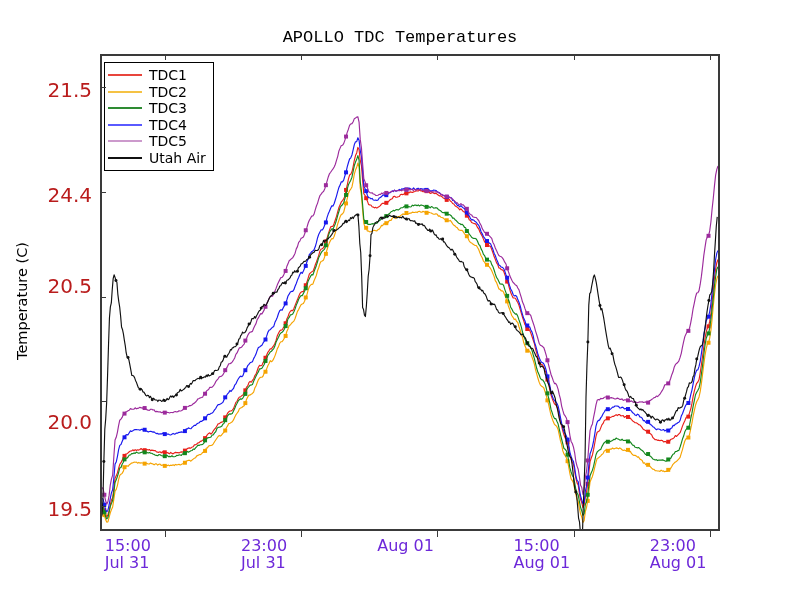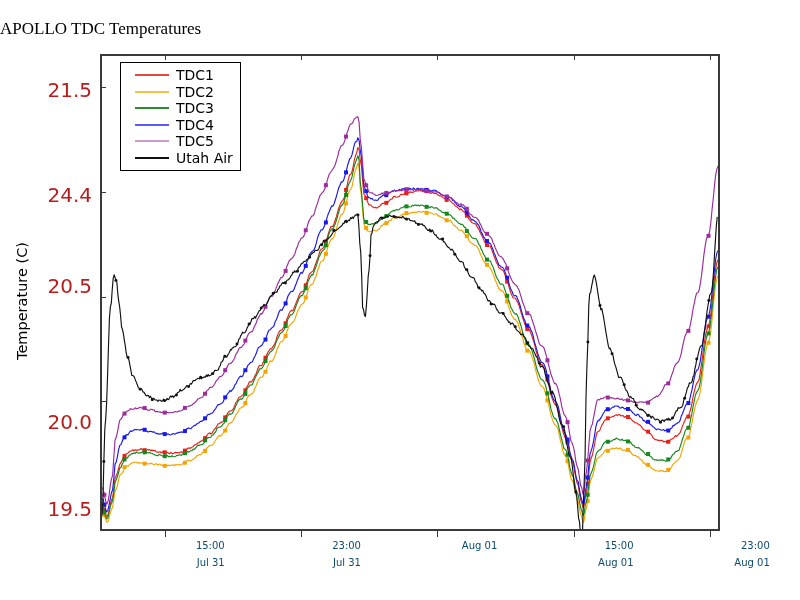--- a/index.html
+++ b/index.html
@@ -1,57 +1,57 @@
 <!DOCTYPE html>
 <html><head>
 <meta charset="utf-8">
 <style>
   html,body{margin:0;padding:0;background:#ffffff;}
   body{width:800px;height:600px;overflow:hidden;font-family:"DejaVu Sans",sans-serif;}
   #root{position:relative;width:800px;height:600px;background:#ffffff;}
 
   #chart-title{
-    position:absolute;left:0;top:19px;width:800px;text-align:left;
-    font-size:17px;color:#000;font-family:Liberation Serif, serif;
+    position:absolute;left:0;top:28px;width:800px;text-align:center;
+    font-size:17px;color:#000;font-family:Liberation Mono, monospace;
   }
 
   #plot-frame{
     position:absolute;left:100px;top:54px;width:620px;height:477px;
     border:2px solid #3a3a3a;box-sizing:border-box;background:#fff;
   }
   #plot-svg{position:absolute;left:0;top:0;width:100%;height:100%;display:block;}
 
   .ytick-label{
     position:absolute;right:0;text-align:right;width:60px;
     font-size:20px;color:#b91c1c;transform:translateY(-9px);
   }
   #ytick-layer{position:absolute;left:28px;top:0;width:64px;height:600px;}
 
   .ytick-mark{position:absolute;left:100px;width:6px;height:0;border-top:1.6px solid #3a3a3a;}
 
   #xtick-layer{position:absolute;left:0;top:0;width:800px;height:600px;}
   .xtick-label{
-    position:absolute;text-align:right;width:120px;transform:translateX(-60px);
-    font-size:10px;color:#0c4a6e;line-height:17px;
+    position:absolute;text-align:left;width:120px;transform:translateX(-60px);
+    font-size:16px;color:#6d28d9;line-height:17px;
   }
   .xtick-mark{position:absolute;top:531px;height:6px;width:0;border-left:1.6px solid #3a3a3a;}
 
   #ylabel{
     position:absolute;left:-108px;top:293px;width:260px;text-align:center;
     font-size:14.5px;color:#000;transform:rotate(-90deg);
   }
   #xlabel{
     position:absolute;left:0;top:578px;width:800px;text-align:center;
     font-size:14.5px;color:#000;
   }
 
   #legend{
-    position:absolute;left:120px;top:62px;
+    position:absolute;left:104px;top:62px;
     border:1.2px solid #000;background:#fff;
-    padding:4px 7px 4px 14px;
+    padding:4px 7px 4px 3px;
   }
   .legend-row{display:flex;align-items:center;height:16.5px;}
   .legend-swatch{width:34px;height:0;border-top:2px solid #000;margin-right:7px;}
   .legend-text{font-size:14px;color:#000;line-height:16.5px;white-space:nowrap;}
 </style>
 </head>
 <body>
 
 <div id="root">
 

